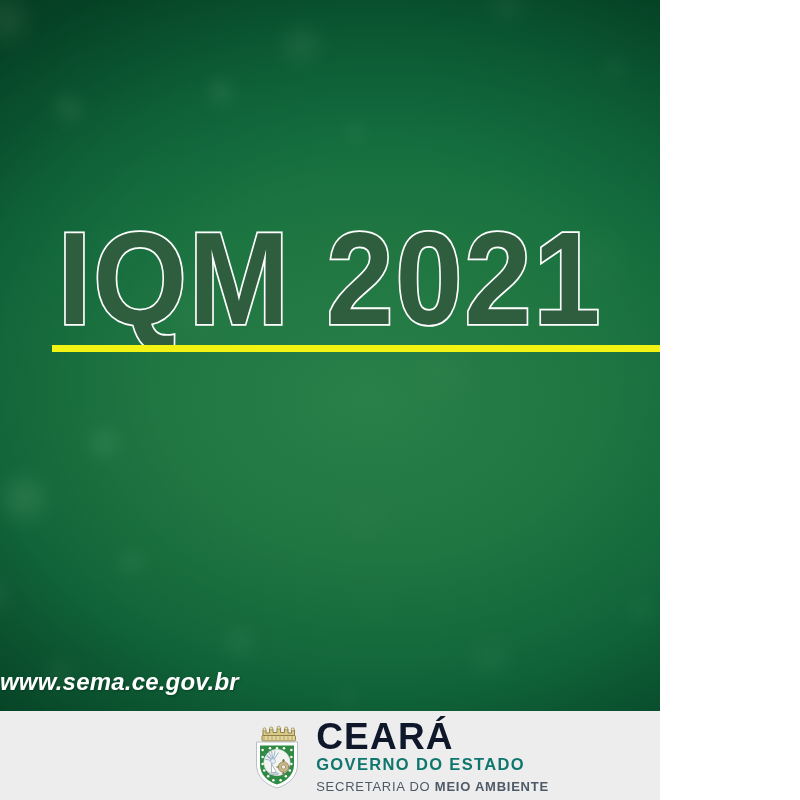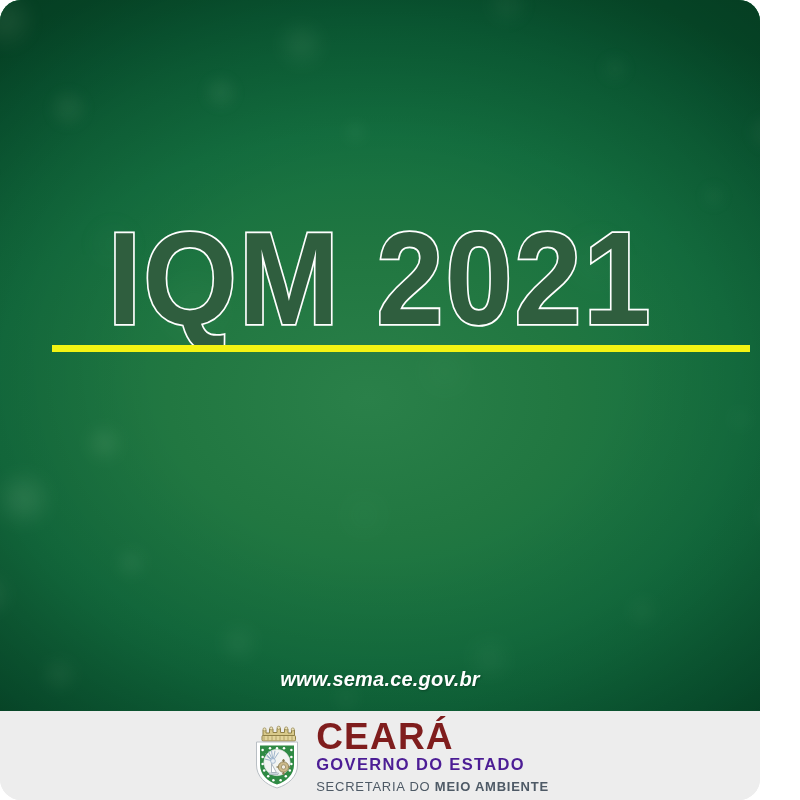--- a/index.html
+++ b/index.html
@@ -6,25 +6,24 @@
     margin: 0;
     padding: 0;
     width: 800px;
     height: 800px;
     overflow: hidden;
     font-family: "Liberation Sans", sans-serif;
   }
 
   #poster {
     position: relative;
-    width: 760px;
+    width: 660px;
     height: 800px;
     background: #ededed;
     overflow: hidden;
-    border-radius: 21px;
   }
 
   
   .hero {
     position: absolute;
     left: 0;
     top: 0;
     width: 800px;
     height: 711px;
     overflow: hidden;
@@ -164,25 +163,24 @@
     text-shadow: 3px 3px 0 rgba(8,45,26,.55);
     white-space: nowrap;
   }
 
   
   .url {
     position: absolute;
     left: 0;
     right: 0;
     top: 668px;
-    text-align: center;
     font-family: "Liberation Sans", sans-serif;
     font-weight: 700;
     font-style: italic;
-    font-size: 20px;
+    font-size: 24px;
     letter-spacing: .2px;
     color: #ffffff;
     text-shadow: 1px 1px 2px rgba(5,40,22,.45);
   }
 
   
   .footer {
     position: absolute;
     left: 0;
     top: 711px;
@@ -213,30 +211,30 @@
     flex-direction: column;
     align-items: flex-start;
   }
 
   .logo-ceara {
     font-family: "Liberation Sans", sans-serif;
     font-weight: 700;
     font-size: 37px;
     line-height: .96;
     letter-spacing: 1.2px;
-    color: #7f1d1d;
+    color: #0f172a;
   }
 
   .logo-governo {
     font-family: "Liberation Sans", sans-serif;
     font-weight: 700;
     font-size: 16.5px;
     line-height: 1.18;
     letter-spacing: 1.35px;
-    color: #4c1d95;
+    color: #0f766e;
     margin-top: 1px;
   }
 
   .logo-secretaria {
     font-family: "Liberation Sans", sans-serif;
     font-weight: 400;
     font-size: 13px;
     line-height: 1.2;
     letter-spacing: .75px;
     color: #4e5a66;

